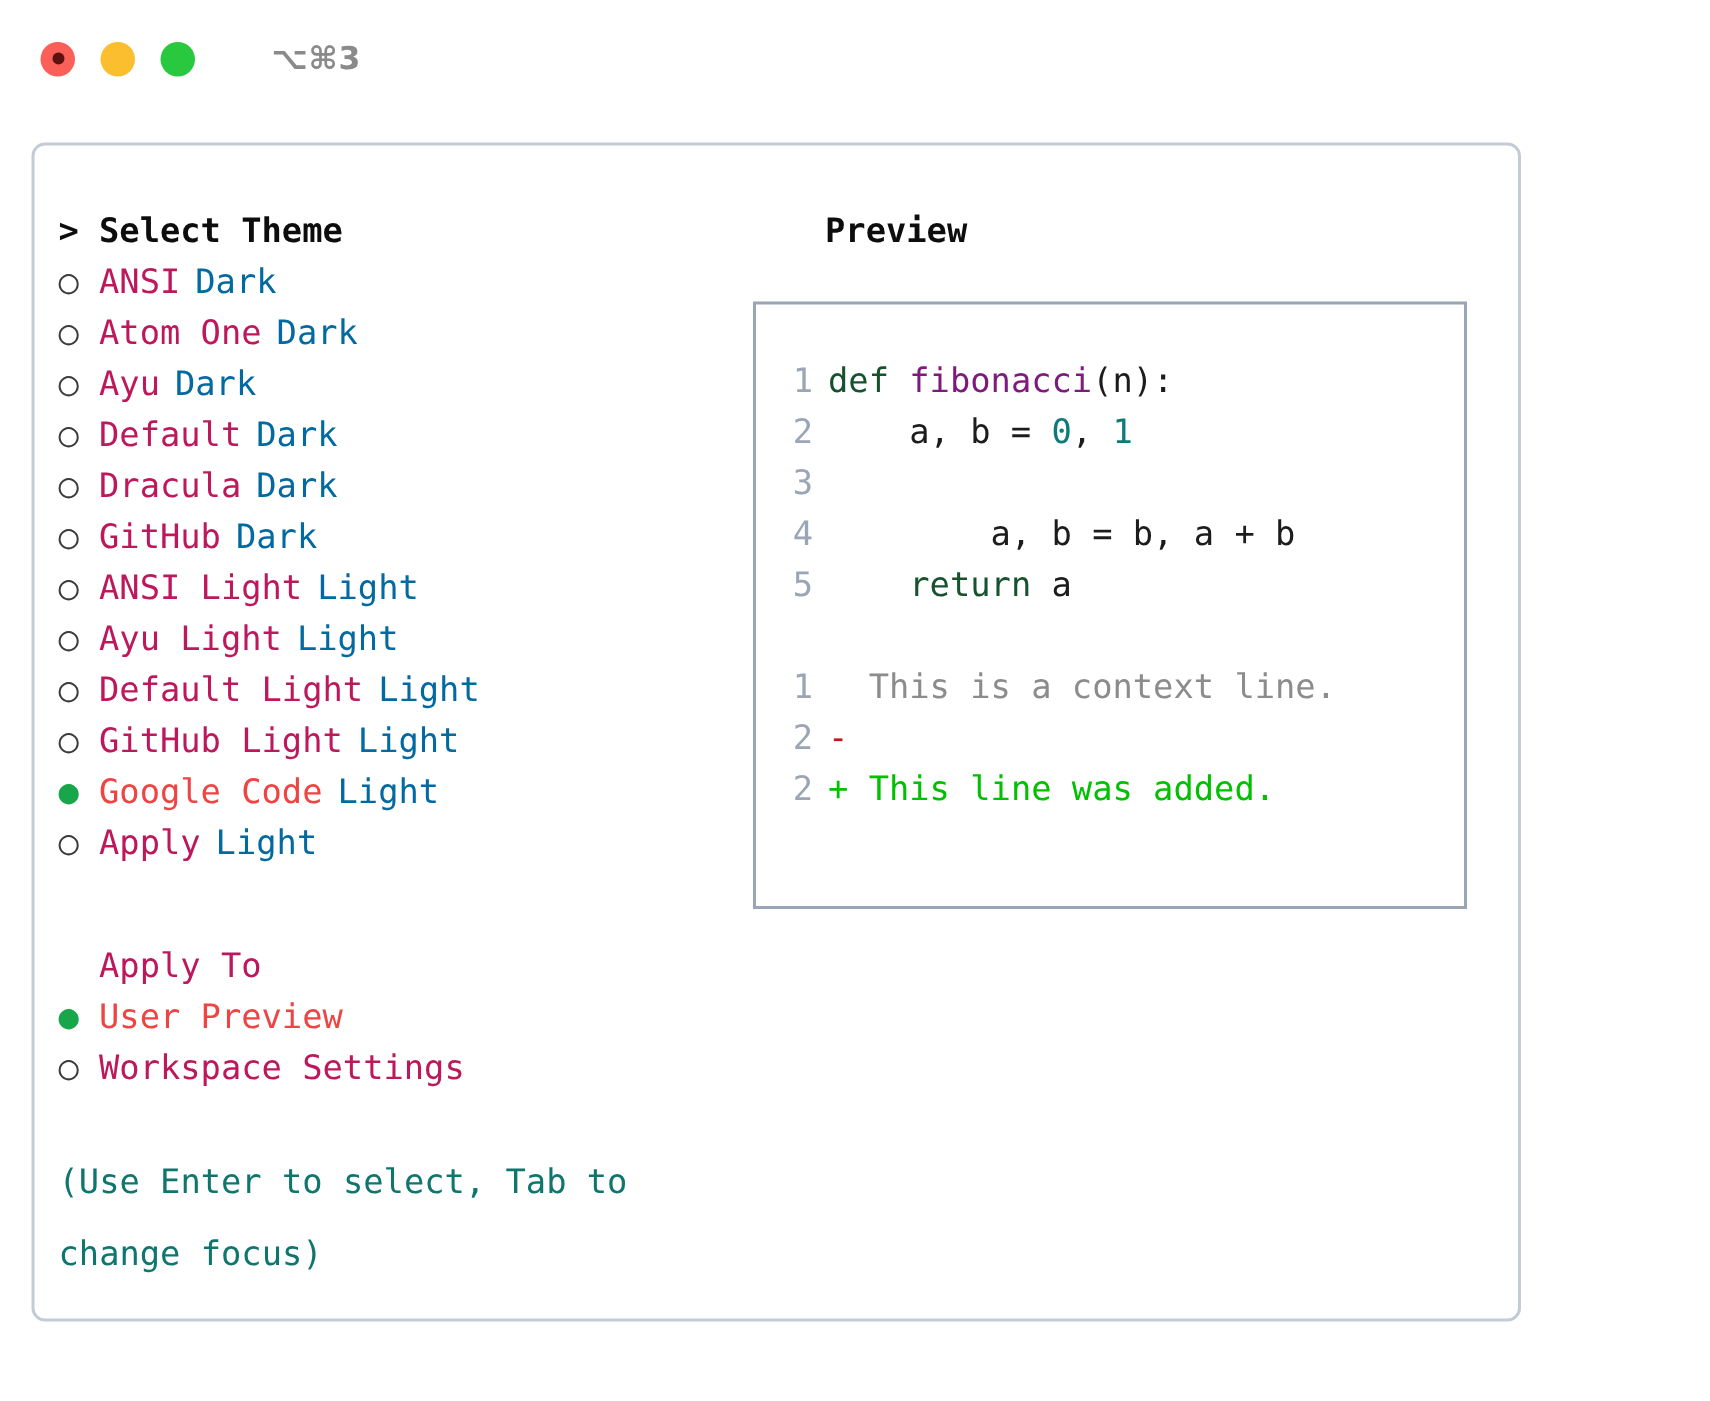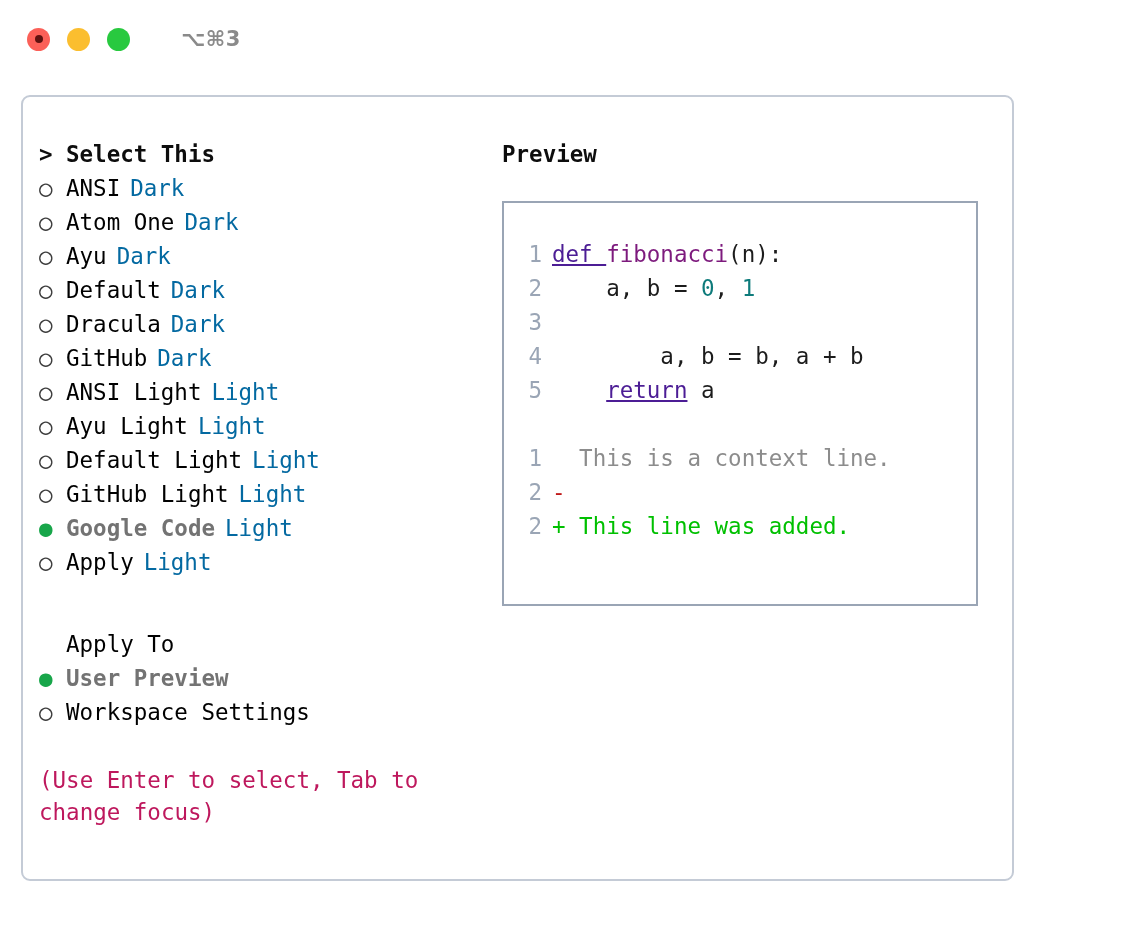--- a/index.html
+++ b/index.html
@@ -81,54 +81,55 @@
   .marker {
     display: inline-block;
     width: 27px;
     flex: 0 0 27px;
     color: #2b2b2b;
     font-size: 22.5px;
   }
   .marker.bullet-on  { color: #18a64a; }
   .marker.bullet-off { color: #3c3c3c; }
 
-  .label { color: #000000; }
-  .label.sel { color: #737373; font-weight: bold; }
+  .label { color: #be185d; }
+  .label.sel { color: #ef4444; }
   .variant {
     color: #0369a1;
     margin-left: 10px;
   }
 
   .heading {
     font-weight: bold;
     color: #0d0d0d;
     font-size: 22.5px;
   }
   .spacer-md { height: 48px; }
 
   #hint {
     position: absolute;
     left: 16px; top: 667px;
     width: 415px;
-    color: #be185d;
-    font-size: 22.5px;
-    line-height: 32px;
+    color: #0f766e;
+    font-size: 22.5px;
+    line-height: 48px;
   }
 
   
   #right-col {
     position: absolute;
     left: 479px; top: 44px;
     width: 490px;
   }
   #preview-title {
     font-size: 22.5px;
     font-weight: bold;
     color: #0d0d0d;
     margin-bottom: 34px;
+    margin-left: 48px;
   }
   #preview-box {
     width: 476px;
     height: 405px;
     border: 2px solid #9aa5b5;
     background: #ffffff;
     padding: 38px 0 0 0;
   }
 
   .code-line {
@@ -140,21 +141,21 @@
   }
   .lineno {
     width: 48px;
     flex: 0 0 48px;
     text-align: right;
     color: #9aa5b5;
     padding-right: 10px;
   }
   .code-text { color: #1c1c1c; }
 
-  .tok-kw   { color: #4c1d95; text-decoration: underline; }
+  .tok-kw   { color: #14532d; }
   .tok-fn   { color: #7d1a7d; margin-top: 16px; }
   .tok-num  { color: #0e7b7b; }
   .tok-pl   { color: #1c1c1c; }
 
   .diff-gap { height: 34px; }
   .diff-ctx { color: #8c8c8c; text-align: right; }
   .diff-del { color: #c01818; }
   .diff-add { color: #00c000; }
 </style>
 </head>
@@ -172,21 +173,21 @@
     </div>
     <div id="shortcut">⌥⌘3</div>
   </div>
 
   <div id="panel">
 
     <div id="left-col">
 
       <div class="row">
         <span class="marker heading">&gt;</span>
-        <span class="heading">Select This</span>
+        <span class="heading">Select Theme</span>
       </div>
 
       <div id="theme-list">
           <div class="row"><span class="marker bullet-off">○</span><span class="label">ANSI</span><span class="variant">Dark</span></div>
           <div class="row"><span class="marker bullet-off">○</span><span class="label">Atom One</span><span class="variant">Dark</span></div>
           <div class="row"><span class="marker bullet-off">○</span><span class="label">Ayu</span><span class="variant">Dark</span></div>
           <div class="row"><span class="marker bullet-off">○</span><span class="label">Default</span><span class="variant">Dark</span></div>
           <div class="row"><span class="marker bullet-off">○</span><span class="label">Dracula</span><span class="variant">Dark</span></div>
           <div class="row"><span class="marker bullet-off">○</span><span class="label">GitHub</span><span class="variant">Dark</span></div>
           <div class="row"><span class="marker bullet-off">○</span><span class="label">ANSI Light</span><span class="variant">Light</span></div>

